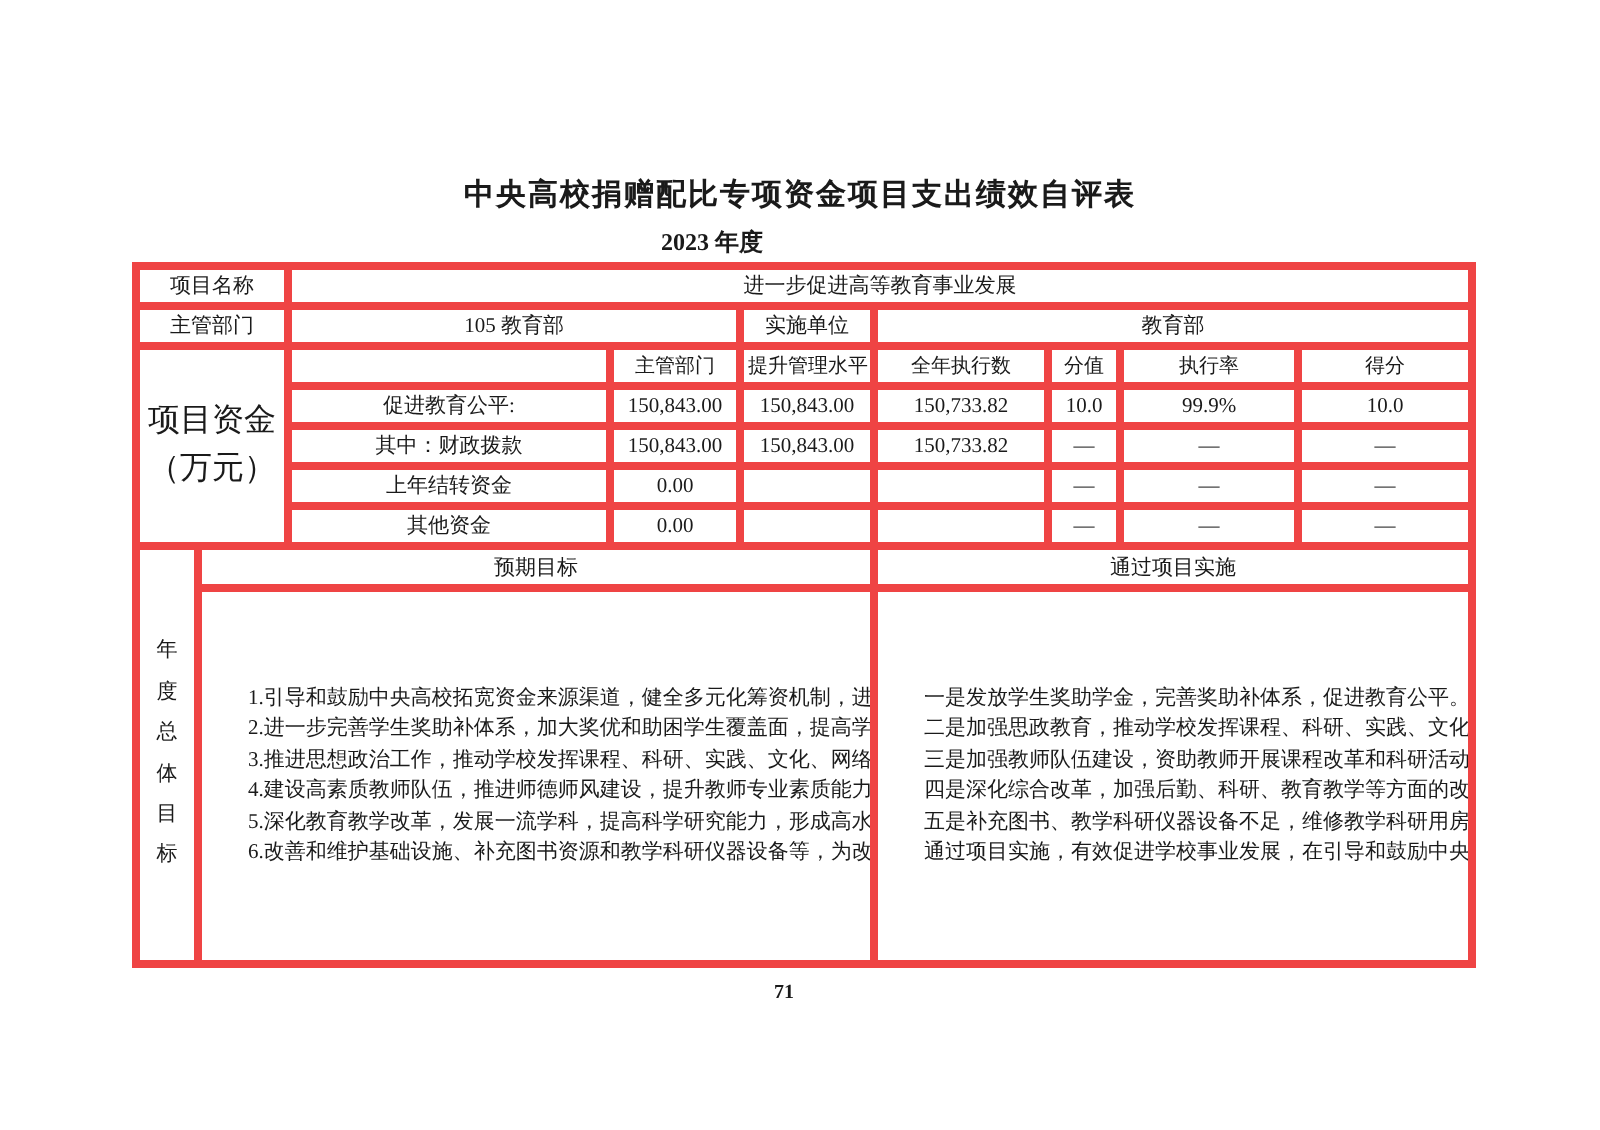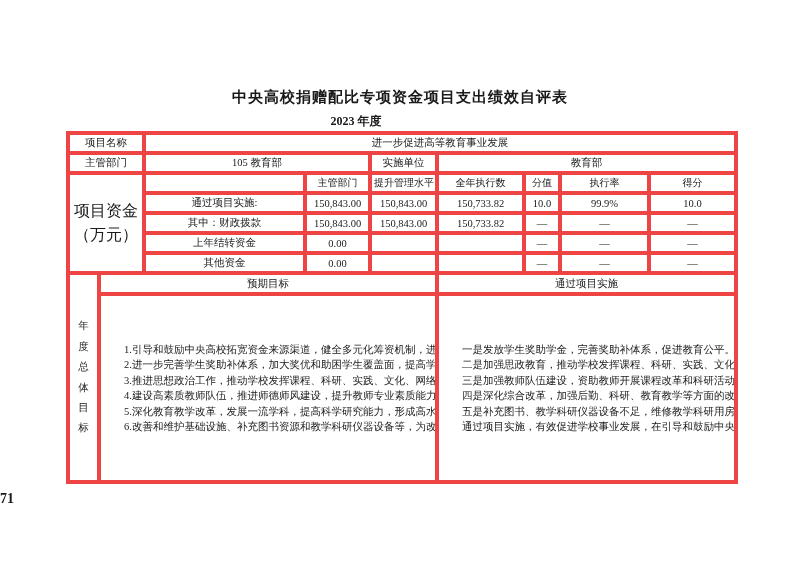--- a/index.html
+++ b/index.html
@@ -69,22 +69,22 @@
   }
   td.content-cell p {
     font-size: 10.5px;
     line-height: 15.5px;
     text-indent: 2em;
     text-align: justify;
   }
   .page-number {
     position: absolute;
     top: 491px; left: 0; width: 784px;
-    text-align: left;
-    font-size: 14px;
+    text-align: center;
+    font-size: 10px;
     font-weight: bold;
   }
 </style>
 </head>
 <body>
 
 <div class="doc-title">中央高校捐赠配比专项资金项目支出绩效自评表</div>
 <div class="doc-subtitle">2023 年度</div>
 
 <table class="eval">
@@ -121,21 +121,21 @@
     <td></td>
     <td>主管部门</td>
     <td>提升管理水平</td>
     <td>全年执行数</td>
     <td>分值</td>
     <td>执行率</td>
     <td>得分</td>
   </tr>
 
   <tr class="r4">
-    <td class="al">通过项目实施:</td>
+    <td class="al">促进教育公平:</td>
     <td>150,843.00</td>
     <td>150,843.00</td>
     <td>150,733.82</td>
     <td>10.0</td>
     <td>99.9%</td>
     <td>10.0</td>
   </tr>
 
   <tr class="r5">
     <td class="al">其中：财政拨款</td>

